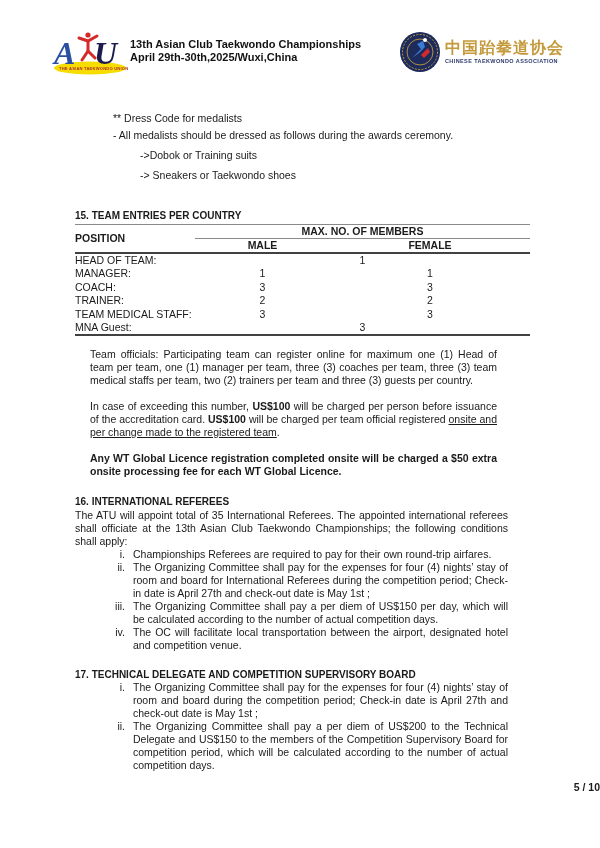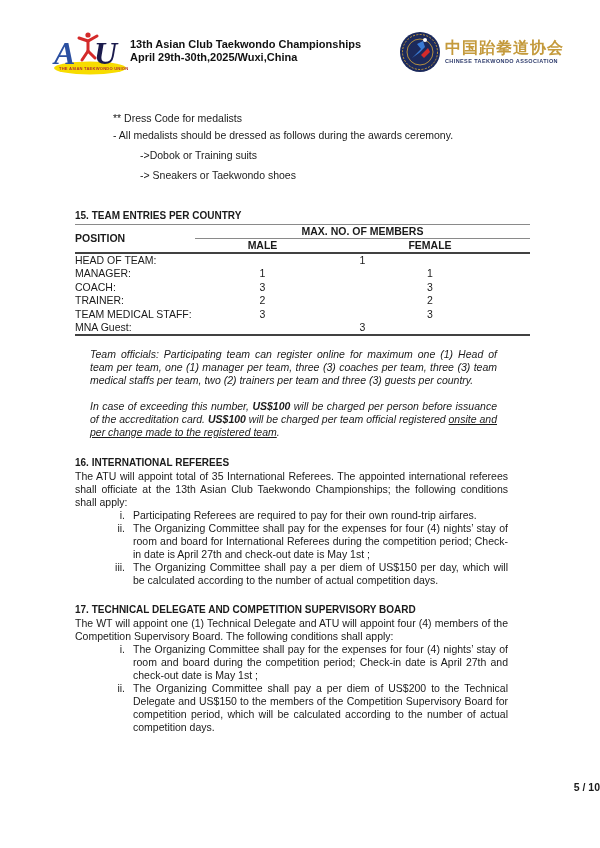--- a/index.html
+++ b/index.html
@@ -30,21 +30,21 @@
     border-top:1px solid #8a8a8a; border-bottom:2px solid #414141; font-size:10.5px; }
   table.entries td { padding:0; height:13.5px; vertical-align:middle; }
   td.pos-hdr { font-weight:bold; padding-left:13px; width:120px; }
   td.max-hdr { font-weight:bold; text-align:center; border-bottom:1px solid #8a8a8a; }
   td.male-hdr { font-weight:bold; text-align:center; width:135px; border-bottom:2px solid #414141; }
   td.female-hdr { font-weight:bold; text-align:center; width:200px; border-bottom:2px solid #414141; }
   td.pos-hdr2 { border-bottom:2px solid #414141; }
   td.pos-cell { padding-left:13px; }
   td.val-cell { text-align:center; }
   
-  .para { margin-left:15px; width:407px; text-align:justify; margin-top:13px;font-style:italic; }
+  .para { margin-left:15px; width:407px; text-align:justify; margin-top:13px; }
   .para.first { margin-top:12px; }
   .bold { font-weight:bold; }
   .uline { text-decoration:underline; }
   .sec-body { width:433px; text-align:justify; margin-top:1px; }
   .h16 { margin-top:17px; }
   .h17 { margin-top:16px; }
   .rlist { margin-left:28px; width:405px; }
   .ritem { display:flex; }
   .rnum { flex:0 0 22px; text-align:right; padding-right:0; }
   .rtext { flex:1; margin-left:8px; text-align:justify; }
@@ -146,40 +146,44 @@
         <td class="pos-cell">MNA Guest:</td>
         <td class="val-cell" colspan="2">3</td>
       </tr>
     </tbody>
       </table>
 
     <div class="para first">Team officials: Participating team can register online for maximum one (1) Head of team per team, one (1) manager per team, three (3) coaches per team, three (3) team medical staffs per team, two (2) trainers per team and three (3) guests per country.</div>
 
     <div class="para"><span>In case of exceeding this number, </span><span class="bold">US$100</span><span> will be charged per person before issuance of the accreditation card. </span><span class="bold">US$100</span><span> will be charged per team official registered </span><span class="uline">onsite and per change made to the registered team</span><span>.</span></div>
 
+    <div class="para bold">Any WT Global Licence registration completed onsite will be charged a $50 extra onsite processing fee for each WT Global Licence.</div>
 
     <div class="sec-heading h16">16. INTERNATIONAL REFEREES</div>
     <div class="sec-body">The ATU will appoint total of 35 International Referees. The appointed international referees shall officiate at the 13th Asian Club Taekwondo Championships; the following conditions shall apply:</div>
     <div class="rlist">
       <div class="ritem">
         <span class="rnum">i.</span>
-        <span class="rtext">Participating Referees are required to pay for their own round-trip airfares.</span>
+        <span class="rtext">Championships Referees are required to pay for their own round-trip airfares.</span>
       </div>
       <div class="ritem">
         <span class="rnum">ii.</span>
         <span class="rtext">The Organizing Committee shall pay for the expenses for four (4) nights’ stay of room and board for International Referees during the competition period; Check-in date is April 27th and check-out date is May 1st ;</span>
       </div>
       <div class="ritem">
         <span class="rnum">iii.</span>
         <span class="rtext">The Organizing Committee shall pay a per diem of US$150 per day, which will be calculated according to the number of actual competition days.</span>
       </div>
+      <div class="ritem">
+        <span class="rnum">iv.</span>
+        <span class="rtext">The OC will facilitate local transportation between the airport, designated hotel and competition venue.</span>
+      </div>
     </div>
 
     <div class="sec-heading h17">17. TECHNICAL DELEGATE AND COMPETITION SUPERVISORY BOARD</div>
-    <div class="sec-body">The WT will appoint one (1) Technical Delegate and ATU will appoint four (4) members of the Competition Supervisory Board. The following conditions shall apply:</div>
     <div class="rlist">
       <div class="ritem">
         <span class="rnum">i.</span>
         <span class="rtext">The Organizing Committee shall pay for the expenses for four (4) nights’ stay of room and board during the competition period; Check-in date is April 27th and check-out date is May 1st ;</span>
       </div>
       <div class="ritem">
         <span class="rnum">ii.</span>
         <span class="rtext">The Organizing Committee shall pay a per diem of US$200 to the Technical Delegate and US$150 to the members of the Competition Supervisory Board for competition period, which will be calculated according to the number of actual competition days.</span>
       </div>
     </div>

